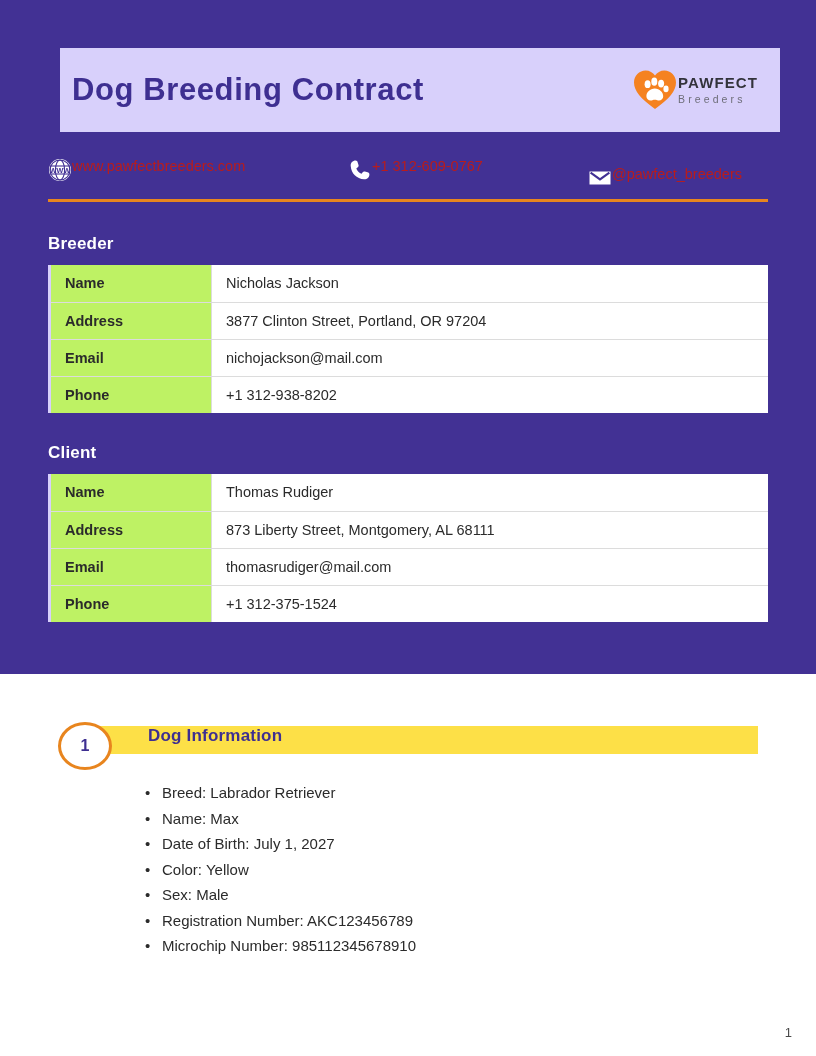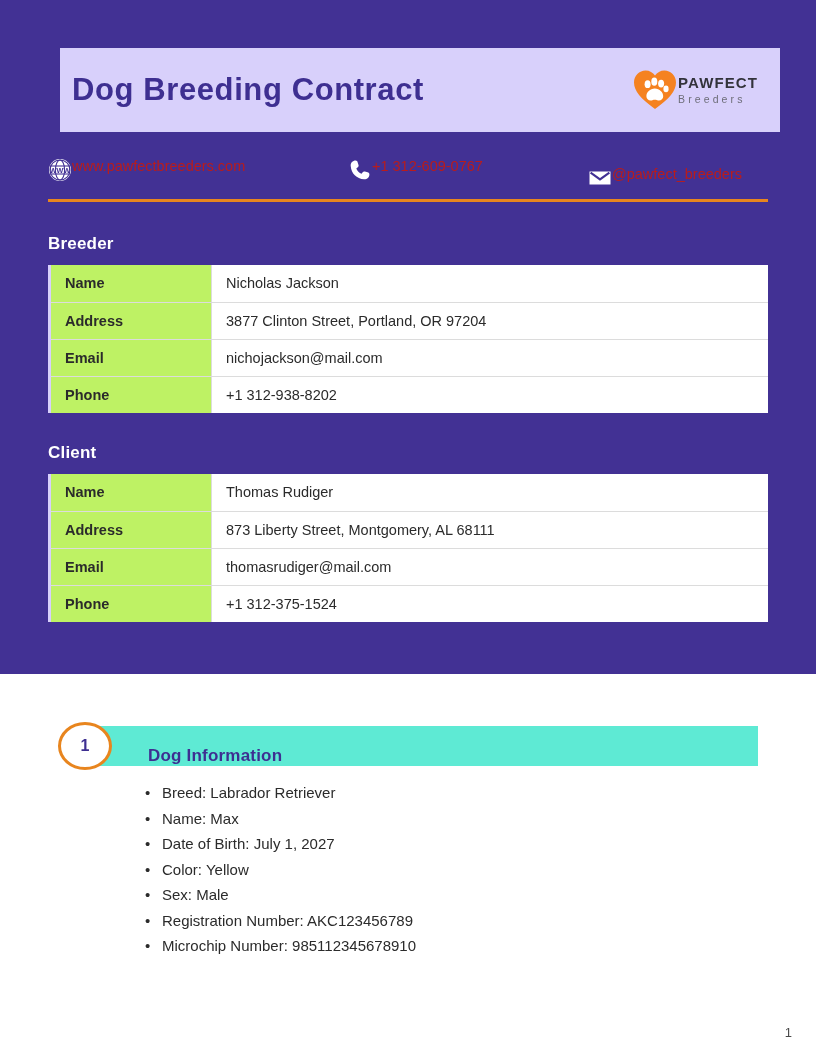--- a/index.html
+++ b/index.html
@@ -164,24 +164,24 @@
     left: 58px;
     top: 726px;
     width: 700px;
     height: 40px;
   }
   .section-banner {
     position: absolute;
     left: 42px;
     top: 0;
     width: 658px;
-    height: 40px;
-    background: #5eead4;
-    display: flex;
-    align-items: flex-end;
+    height: 28px;
+    background: #fde047;
+    display: flex;
+    align-items: flex-start;
     padding-left: 48px;
     box-sizing: border-box;
   }
   .section-banner-title {
     font-size: 17px;
     font-weight: bold;
     color: #3e2f91;
     letter-spacing: 0.2px;
   }
   .section-number {

